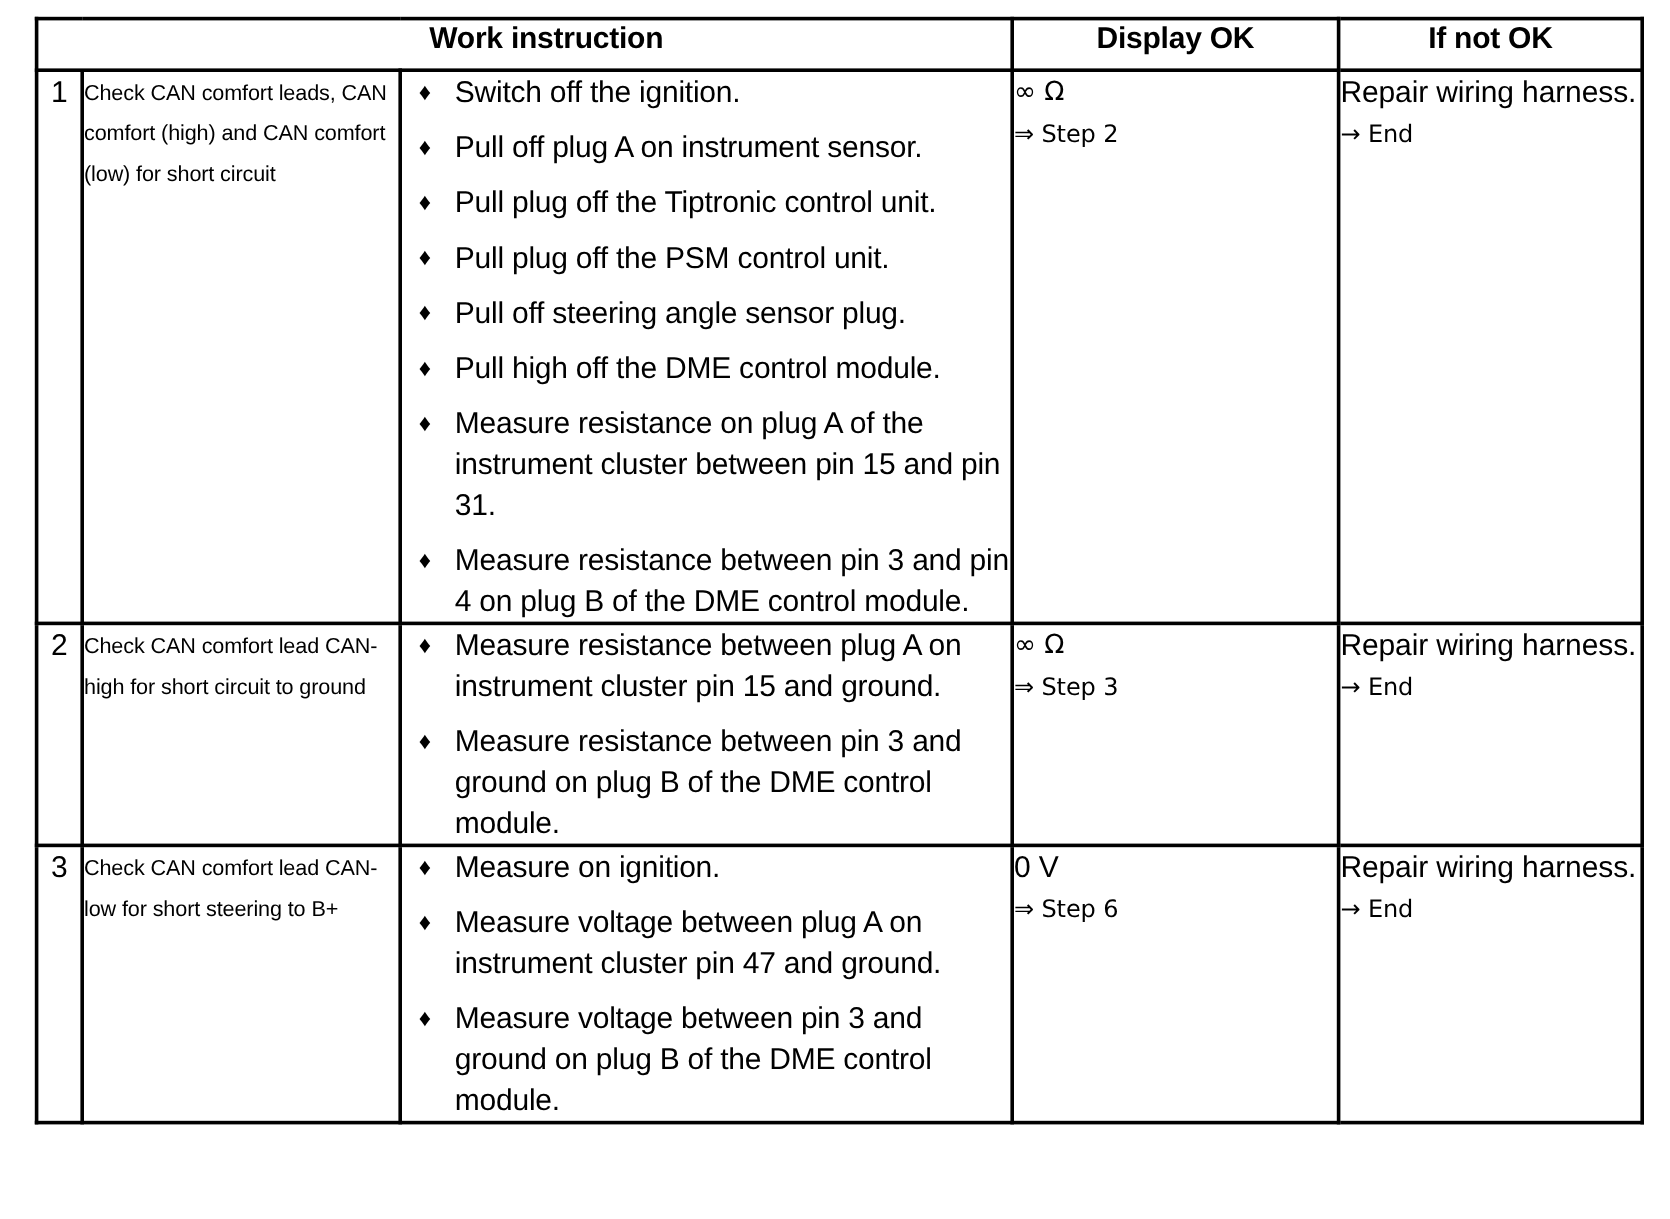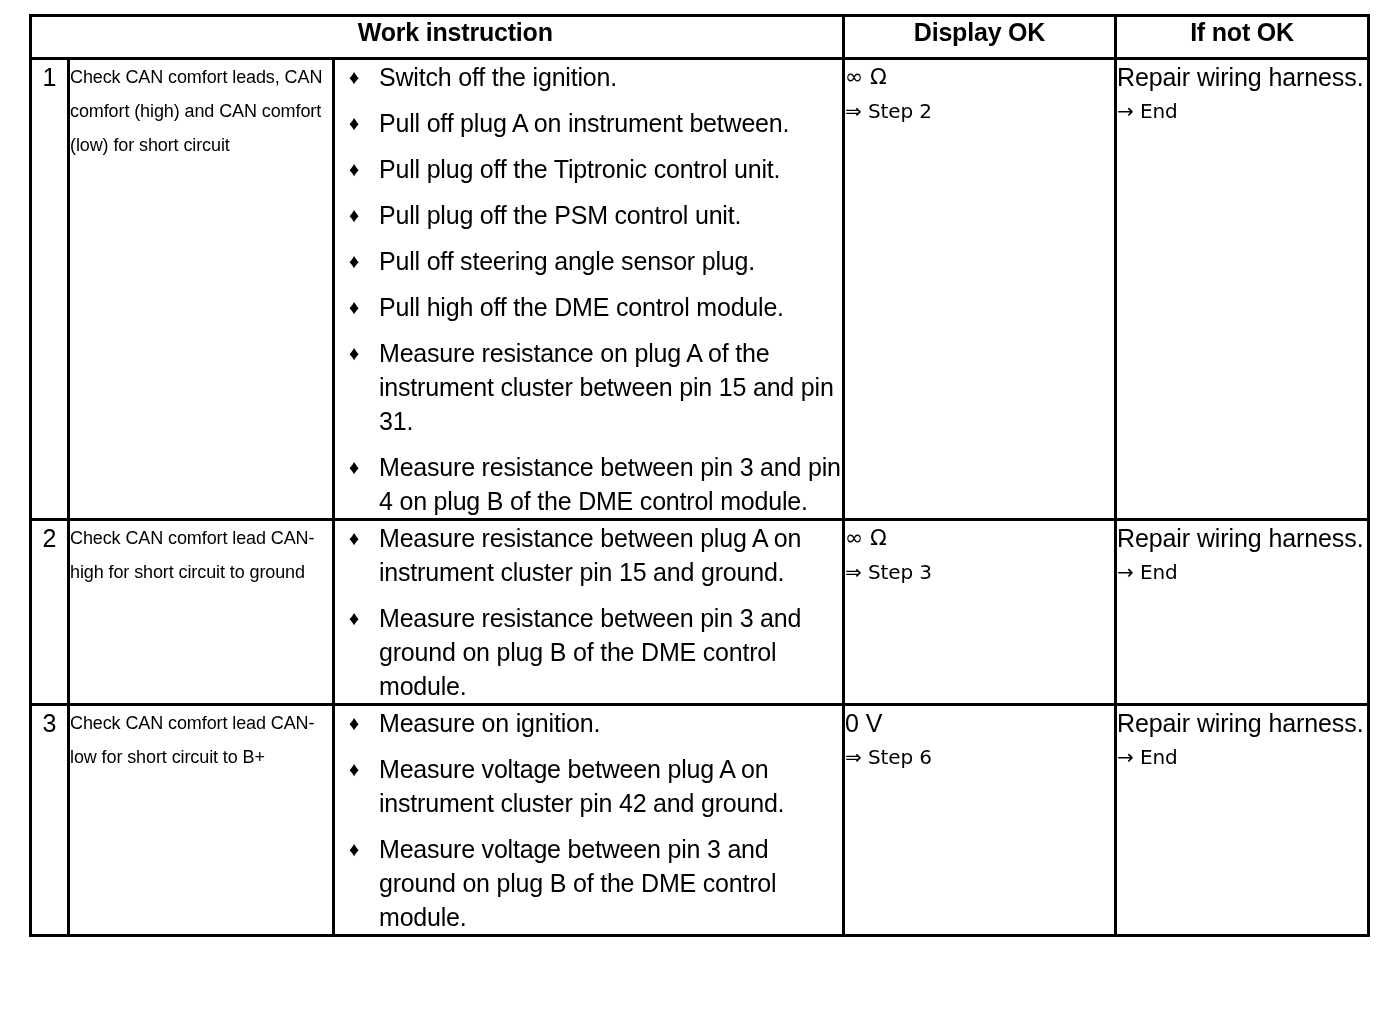--- a/index.html
+++ b/index.html
@@ -164,21 +164,21 @@
         <td class="num-cell">1</td>
         <td class="task-cell">Check CAN comfort leads, CAN comfort (high) and CAN com­fort (low) for short circuit</td>
         <td class="steps-cell">
           <ul class="steps">
             <li>
               <span class="bullet-glyph">♦</span>
               <span>Switch off the ignition.</span>
             </li>
             <li>
               <span class="bullet-glyph">♦</span>
-              <span>Pull off plug A on instrument between.</span>
+              <span>Pull off plug A on instrument sensor.</span>
             </li>
             <li>
               <span class="bullet-glyph">♦</span>
               <span>Pull plug off the Tiptronic control unit.</span>
             </li>
             <li>
               <span class="bullet-glyph">♦</span>
               <span>Pull plug off the PSM control unit.</span>
             </li>
             <li>
@@ -229,30 +229,30 @@
           <span class="ok-line arrow">⇒ Step 3</span>
         </td>
         <td class="notok-cell">
           <span class="notok-line">Repair wiring har­ness.</span>
           <span class="notok-line arrow">→ End</span>
         </td>
       </tr>
 
       <tr>
         <td class="num-cell">3</td>
-        <td class="task-cell">Check CAN comfort lead CAN-low for short circuit to B+</td>
+        <td class="task-cell">Check CAN comfort lead CAN-low for short steering to B+</td>
         <td class="steps-cell">
           <ul class="steps">
             <li>
               <span class="bullet-glyph">♦</span>
               <span>Measure on ignition.</span>
             </li>
             <li>
               <span class="bullet-glyph">♦</span>
-              <span>Measure voltage between plug A on instrument cluster pin 42 and ground.</span>
+              <span>Measure voltage between plug A on instrument cluster pin 47 and ground.</span>
             </li>
             <li>
               <span class="bullet-glyph">♦</span>
               <span>Measure voltage between pin 3 and ground on plug B of the DME control module.</span>
             </li>
           </ul>
         </td>
         <td class="ok-cell">
           <span class="ok-line">0 V</span>
           <span class="ok-line arrow">⇒ Step 6</span>

